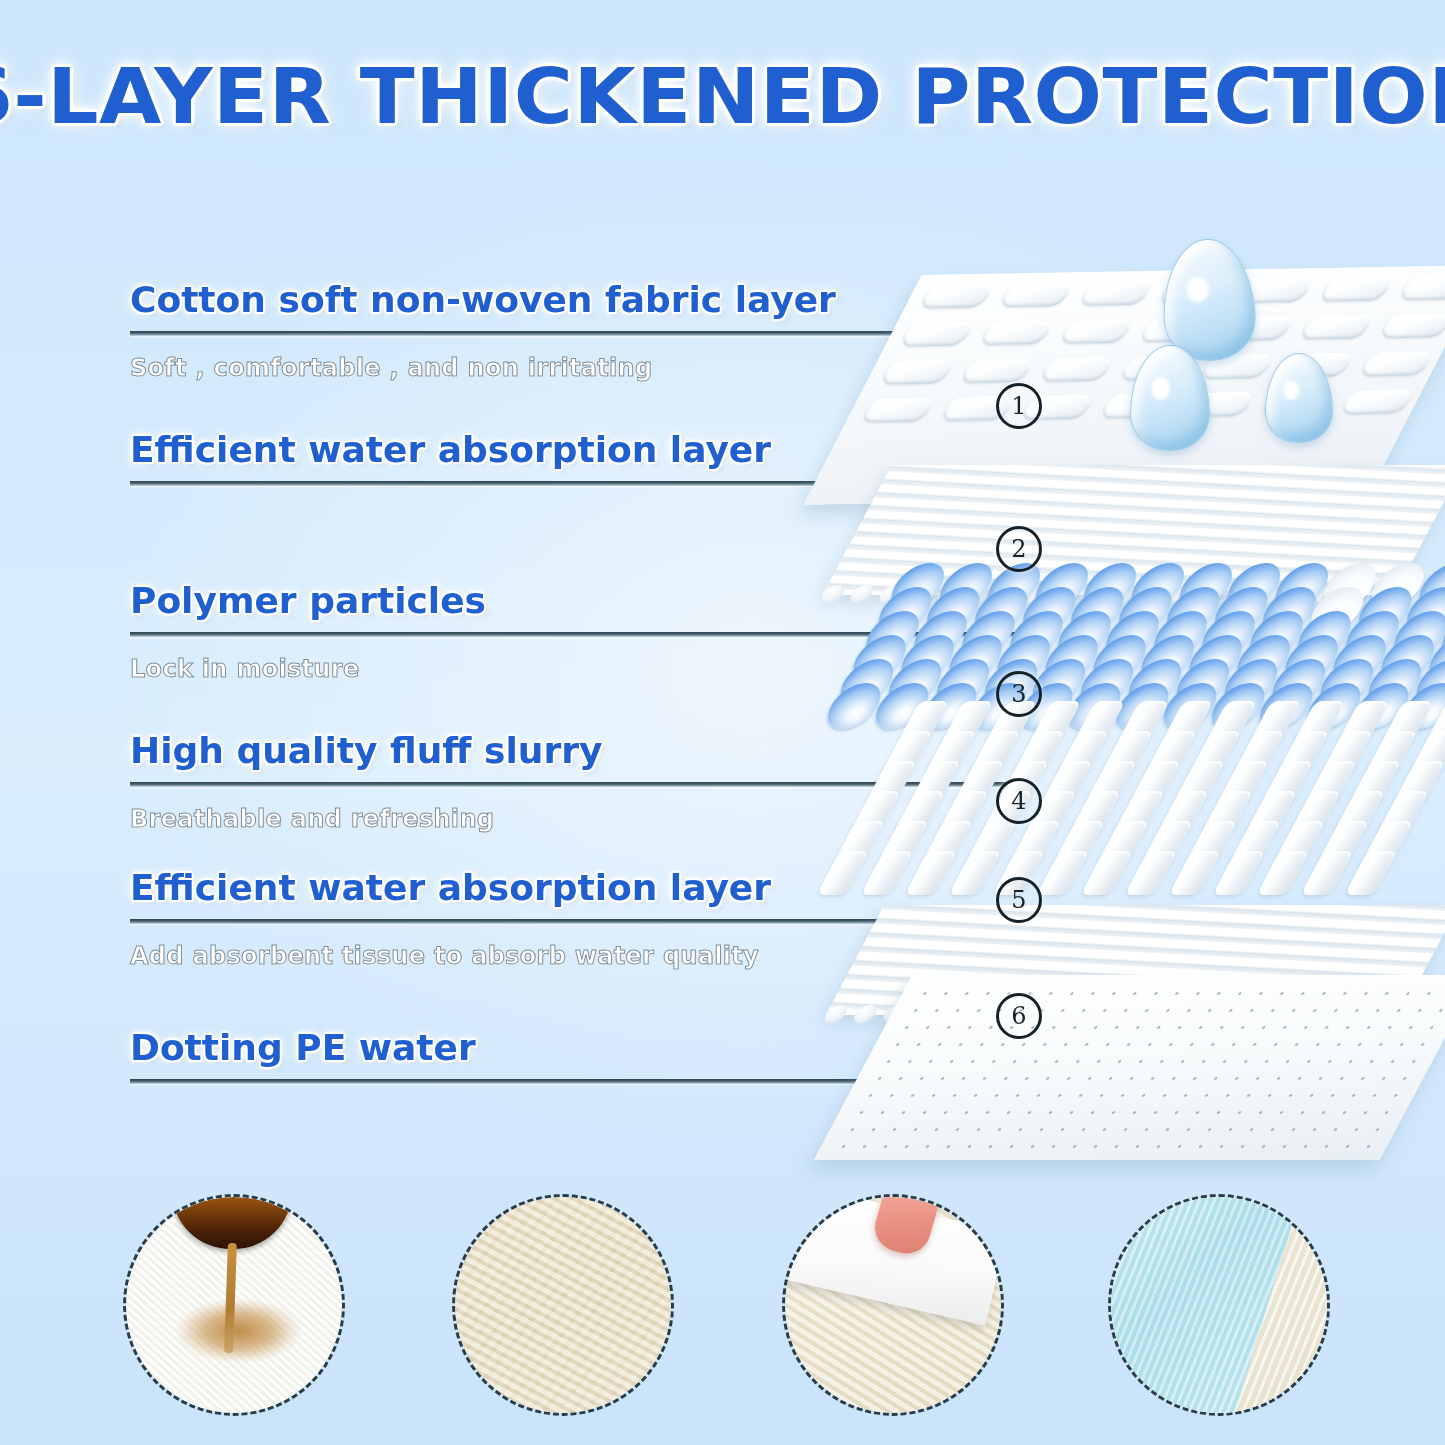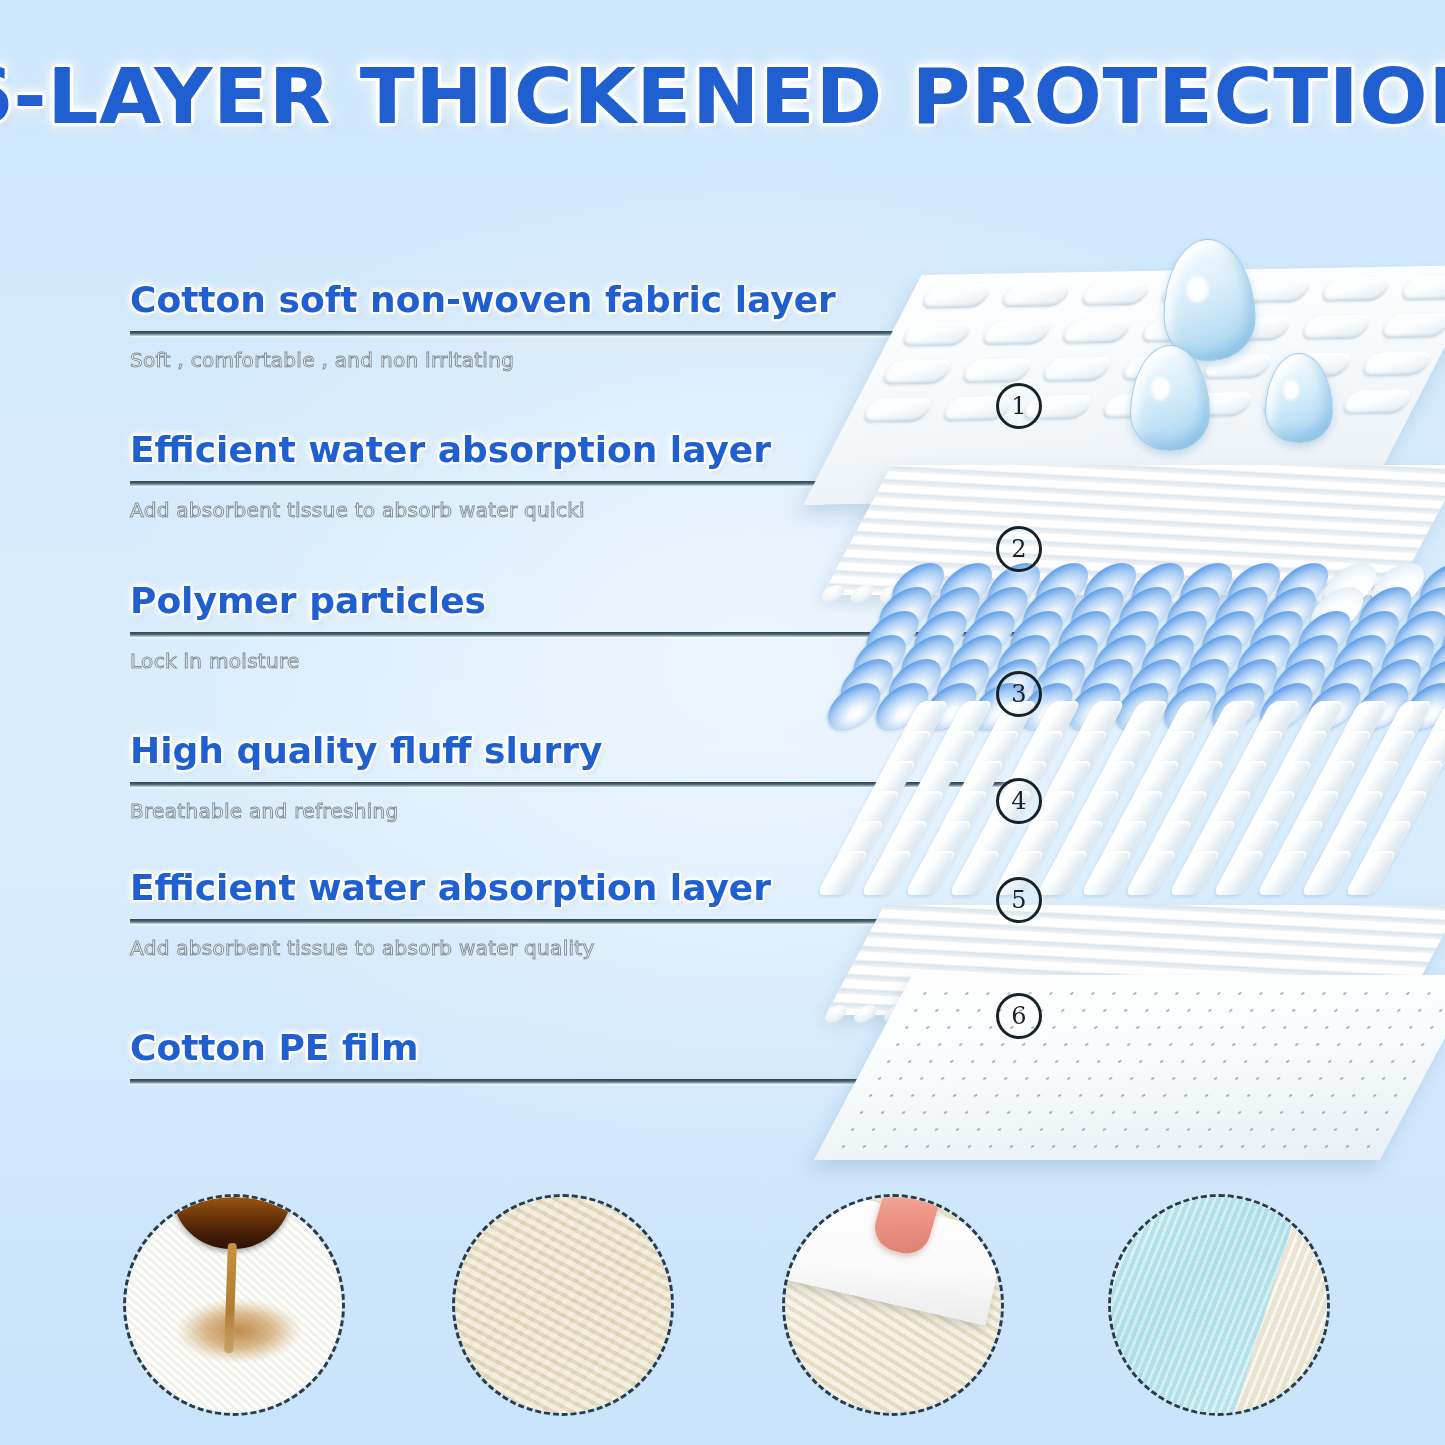--- a/index.html
+++ b/index.html
@@ -43,21 +43,21 @@
       1.5px 1.5px 0 #ffffff,-1.5px 1.5px 0 #ffffff,
       3px 3px 4px rgba(90,140,195,.30);
     line-height:1.0;
   }
   .lblock .rule{
     position:relative;height:5px;margin-top:13px;width:896px;
     background:linear-gradient(180deg,#2f4450 0%, #47606c 45%, #8fa6b2 75%, #c9dcea 100%);
     box-shadow:0 1px 2px rgba(255,255,255,.75);
   }
   .lblock .stxt{
-    margin-top:12px;font-size:20px;font-weight:normal;letter-spacing:.3px;
+    margin-top:18px;font-size:24px;font-weight:bold;letter-spacing:.3px;
     color:#ffffff;
     font-family:"DejaVu Sans","Liberation Sans",sans-serif;
     -webkit-text-stroke:1px #7f8f99;
     text-shadow:0 1px 0 rgba(255,255,255,.9);
     white-space:nowrap;
   }
 
   
   .connector{position:absolute;background:#2b3c45;}
   .vline{width:4px;}
@@ -242,21 +242,20 @@
 
     <div class="lblock" style="top:282px">
       <div class="htxt">Cotton soft non-woven fabric layer</div>
       <div class="rule"></div>
       <div class="stxt">Soft , comfortable , and non irritating</div>
     </div>
 
     <div class="lblock" style="top:432px">
       <div class="htxt">Efficient water absorption layer</div>
       <div class="rule"></div>
-      <div class="stxt">Add absorbent tissue to absorb water quicki</div>
     </div>
 
     <div class="lblock" style="top:583px">
       <div class="htxt">Polymer particles</div>
       <div class="rule"></div>
       <div class="stxt">Lock in moisture</div>
     </div>
 
     <div class="lblock" style="top:733px">
       <div class="htxt">High quality fluff slurry</div>
@@ -264,21 +263,21 @@
       <div class="stxt">Breathable and refreshing</div>
     </div>
 
     <div class="lblock" style="top:870px">
       <div class="htxt">Efficient water absorption layer</div>
       <div class="rule"></div>
       <div class="stxt">Add absorbent tissue to absorb water quality</div>
     </div>
 
     <div class="lblock" style="top:1030px">
-      <div class="htxt">Cotton PE film</div>
+      <div class="htxt">Dotting PE water</div>
       <div class="rule"></div>
     </div>
   </div>
 
   <div class="connector vline" style="left:1014px;top:331px;height:56px"></div>
   <div class="numbub" style="left:996px;top:383px">1</div>
 
   <div class="connector vline" style="left:1014px;top:482px;height:46px"></div>
   <div class="numbub" style="left:996px;top:526px">2</div>
 

